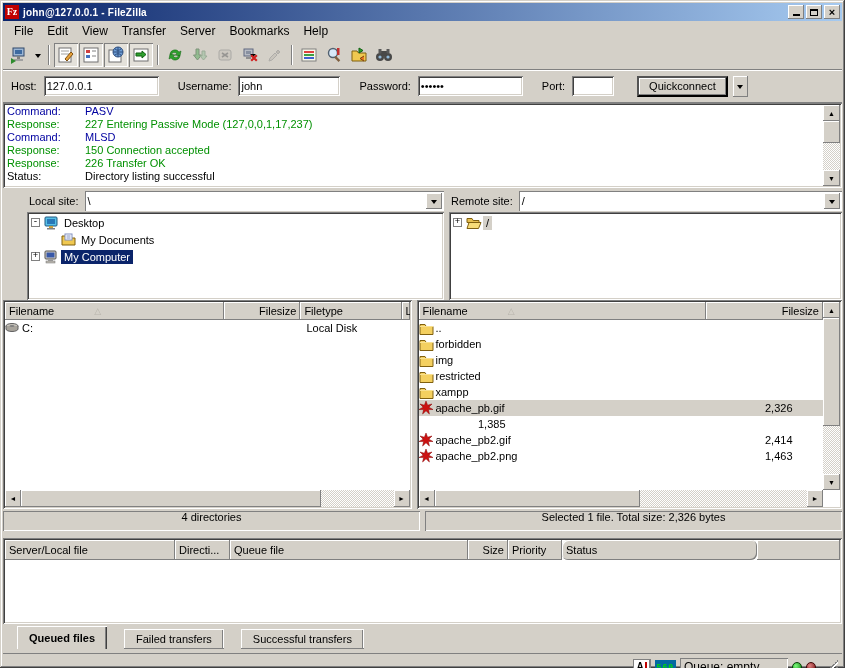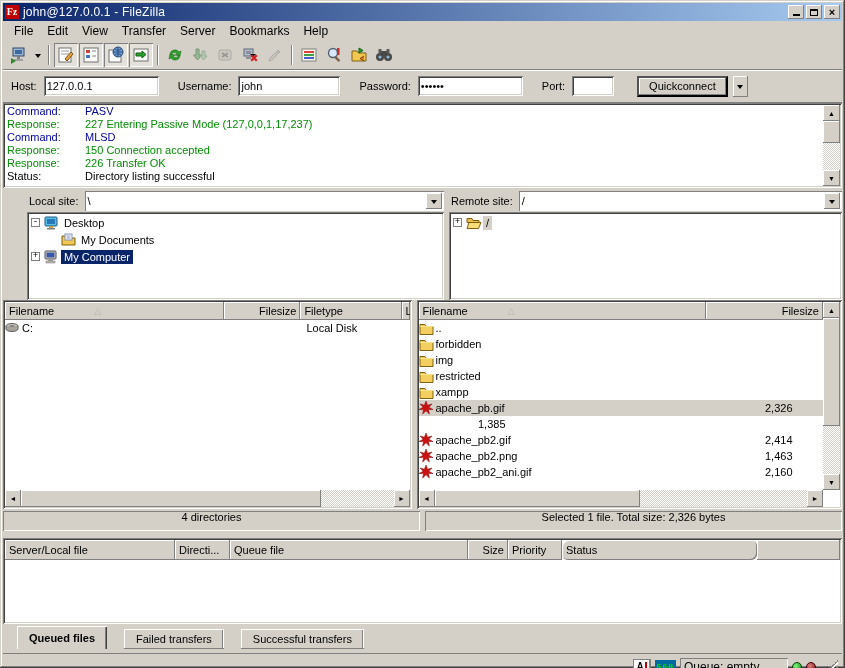--- a/index.html
+++ b/index.html
@@ -11,21 +11,21 @@
     padding:3px; display:flex; flex-direction:column; overflow:hidden;
     font-size:11px; color:#000;
   }
   
   .sunken { background:#fff; box-shadow: inset 1px 1px #808080, inset -1px -1px #fff, inset 2px 2px #404040, inset -2px -2px #D4D0C8; }
   .sunken-thin { box-shadow: inset 1px 1px #808080, inset -1px -1px #fff; }
   .raised-thin { background:#D4D0C8; box-shadow: inset -1px -1px #808080, inset 1px 1px #fff; }
   
   .titlebar { height:18px; background:linear-gradient(to right,#0A246A,#A6CAF0); display:flex; align-items:center; padding:0 2px; flex:0 0 auto; }
   .fz-icon { width:14px; height:14px; background:#C00000; color:#fff; font-weight:bold; font-size:10px; line-height:14px; text-align:center; margin-right:4px; font-family:"Liberation Serif",serif; }
-  .title-text { color:#fff; font-weight:normal; font-size:12px; flex:1; letter-spacing:0.2px; }
+  .title-text { color:#fff; font-weight:bold; font-size:10px; flex:1; letter-spacing:0.2px; }
   .tb-btns { display:flex; gap:2px; }
   .tb-btn { width:16px; height:14px; font-size:9px; line-height:12px; text-align:center; color:#000; display:flex; align-items:center; justify-content:center; }
   .glyph-min { width:7px; border-bottom:2px solid #000; height:8px; }
   .glyph-max { width:8px; height:7px; border:1px solid #000; border-top:2px solid #000; }
   .glyph-x { font-weight:bold; font-size:11px; line-height:10px; }
   
   .menubar { height:20px; display:flex; align-items:center; padding-left:4px; flex:0 0 auto; font-size:12px; }
   .menu-item { padding:2px 7px; }
   
   .toolbar { height:29px; display:flex; align-items:center; padding-left:4px; gap:1px; flex:0 0 auto; border-bottom:1px solid #808080; box-shadow:0 1px 0 #fff; }
@@ -554,31 +554,20 @@
             <div class="fr-name" style="width: 287px;">
               <span class="icon">
                 <svg width="14" height="14" viewBox="0 0 14 14">
                   <path d="M7 0 L8.6 4.2 L13 3 L9.8 6.2 L14 8.5 L9.4 8.6 L10.4 13 L7 9.8 L3.6 13 L4.6 8.6 L0 8.5 L4.2 6.2 L1 3 L5.4 4.2 Z" fill="#CC1111" stroke="#880000" stroke-width="0.5"></path>
                 </svg>
               </span>
               <span>apache_pb2.png</span>
             </div>
             <div class="fr-size" style="width: 93px;">1,463</div>
           </div>
-          <div class="file-row">
-            <div class="fr-name" style="width: 287px;">
-              <span class="icon">
-                <svg width="14" height="14" viewBox="0 0 14 14">
-                  <path d="M7 0 L8.6 4.2 L13 3 L9.8 6.2 L14 8.5 L9.4 8.6 L10.4 13 L7 9.8 L3.6 13 L4.6 8.6 L0 8.5 L4.2 6.2 L1 3 L5.4 4.2 Z" fill="#CC1111" stroke="#880000" stroke-width="0.5"></path>
-                </svg>
-              </span>
-              <span>apache_pb2_ani.gif</span>
-            </div>
-            <div class="fr-size" style="width: 93px;">2,160</div>
-          </div>
         </div>
       <div class="hscroll">
         <div class="hsb-btn raised-thin">◄</div>
         <div class="hsb-thumb raised-thin" style="width:205px"></div>
         <div class="sb-fill"></div>
         <div class="hsb-btn raised-thin">►</div>
       </div>
       <div class="vscroll" style="bottom:19px">
         <div class="sb-btn raised-thin">▲</div>
         <div class="sb-thumb raised-thin" style="height:108px"></div>

